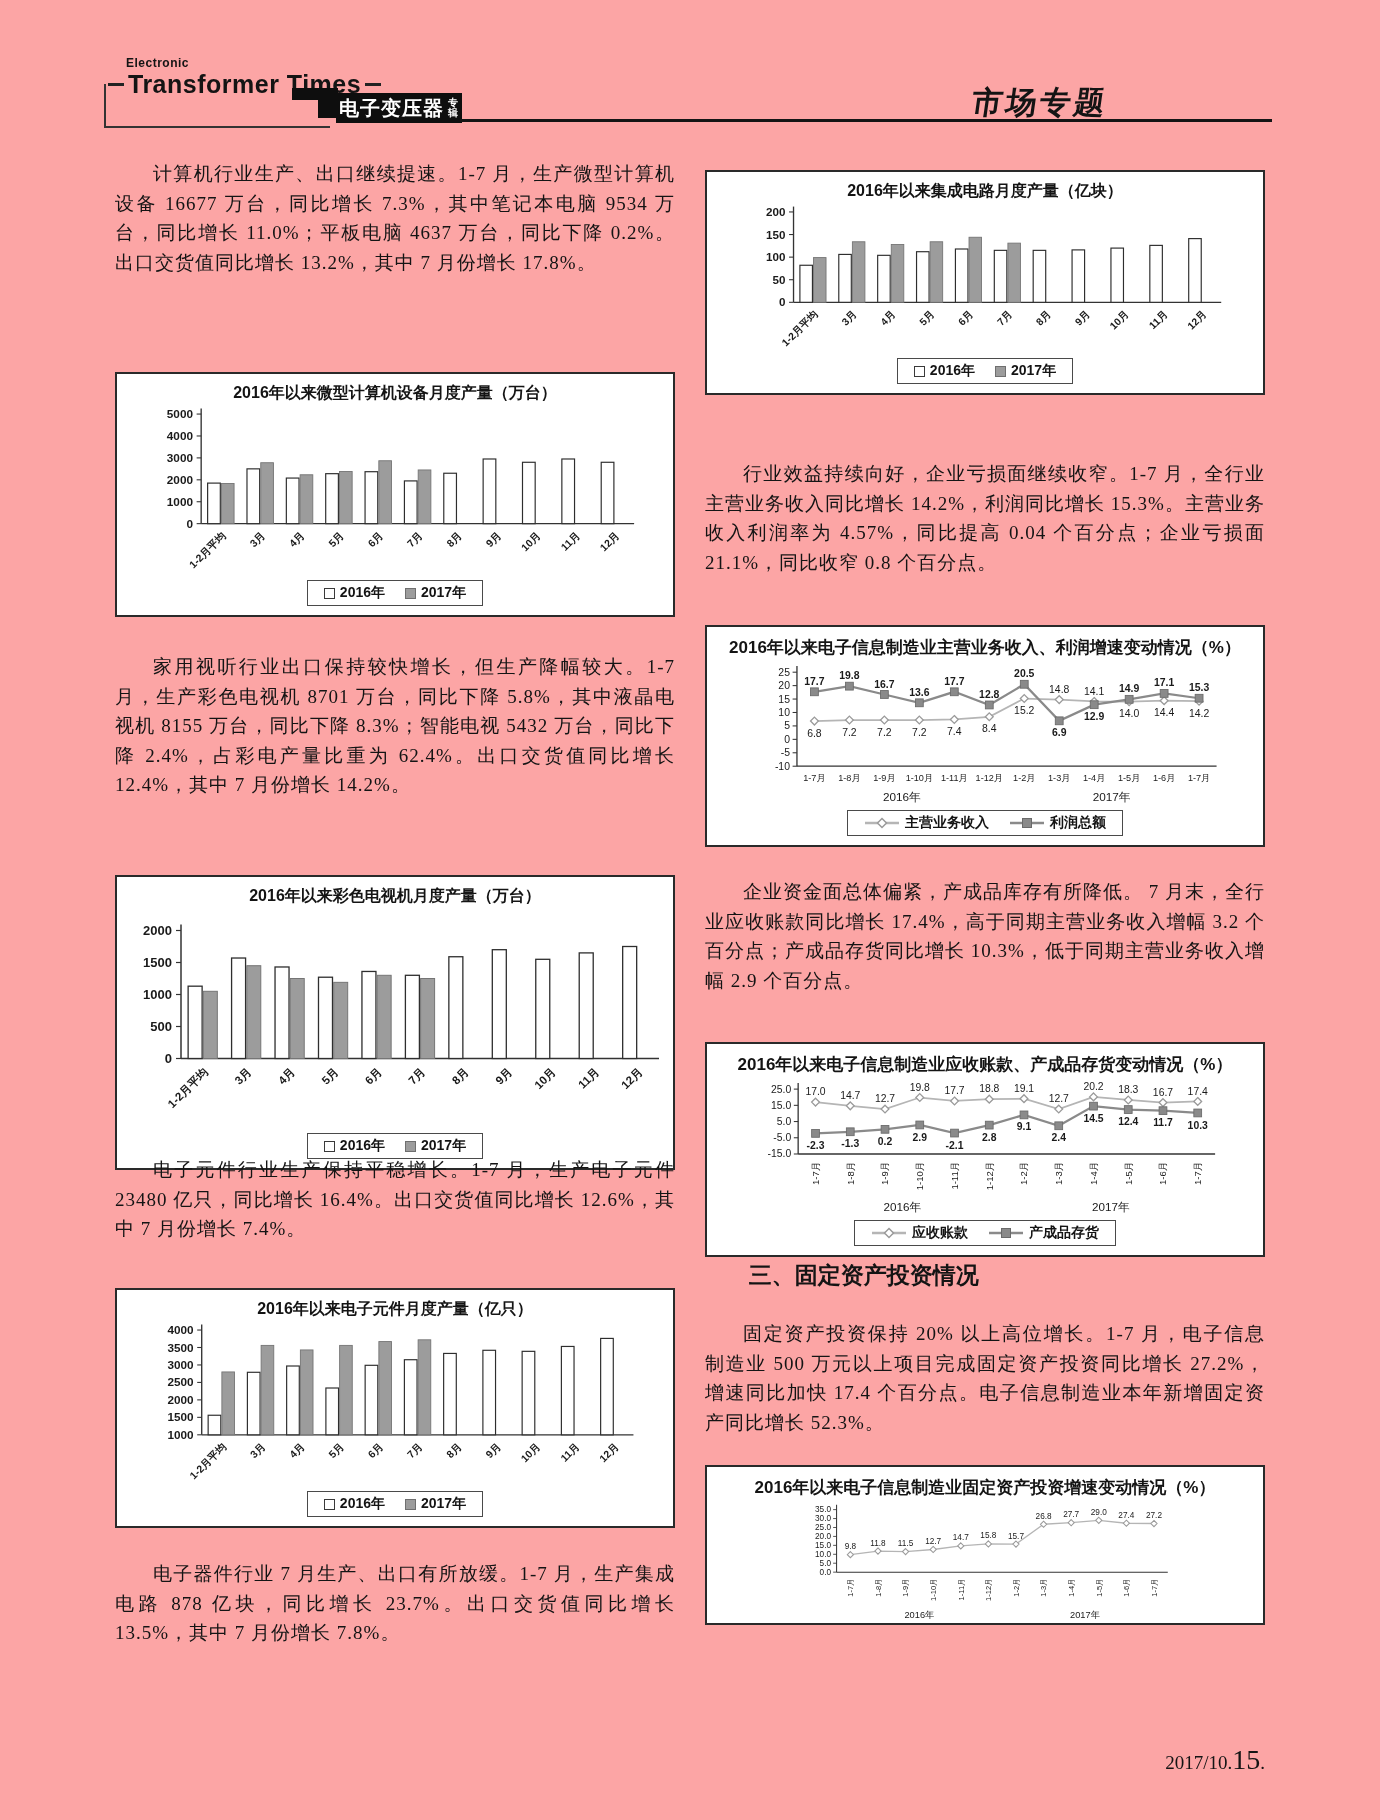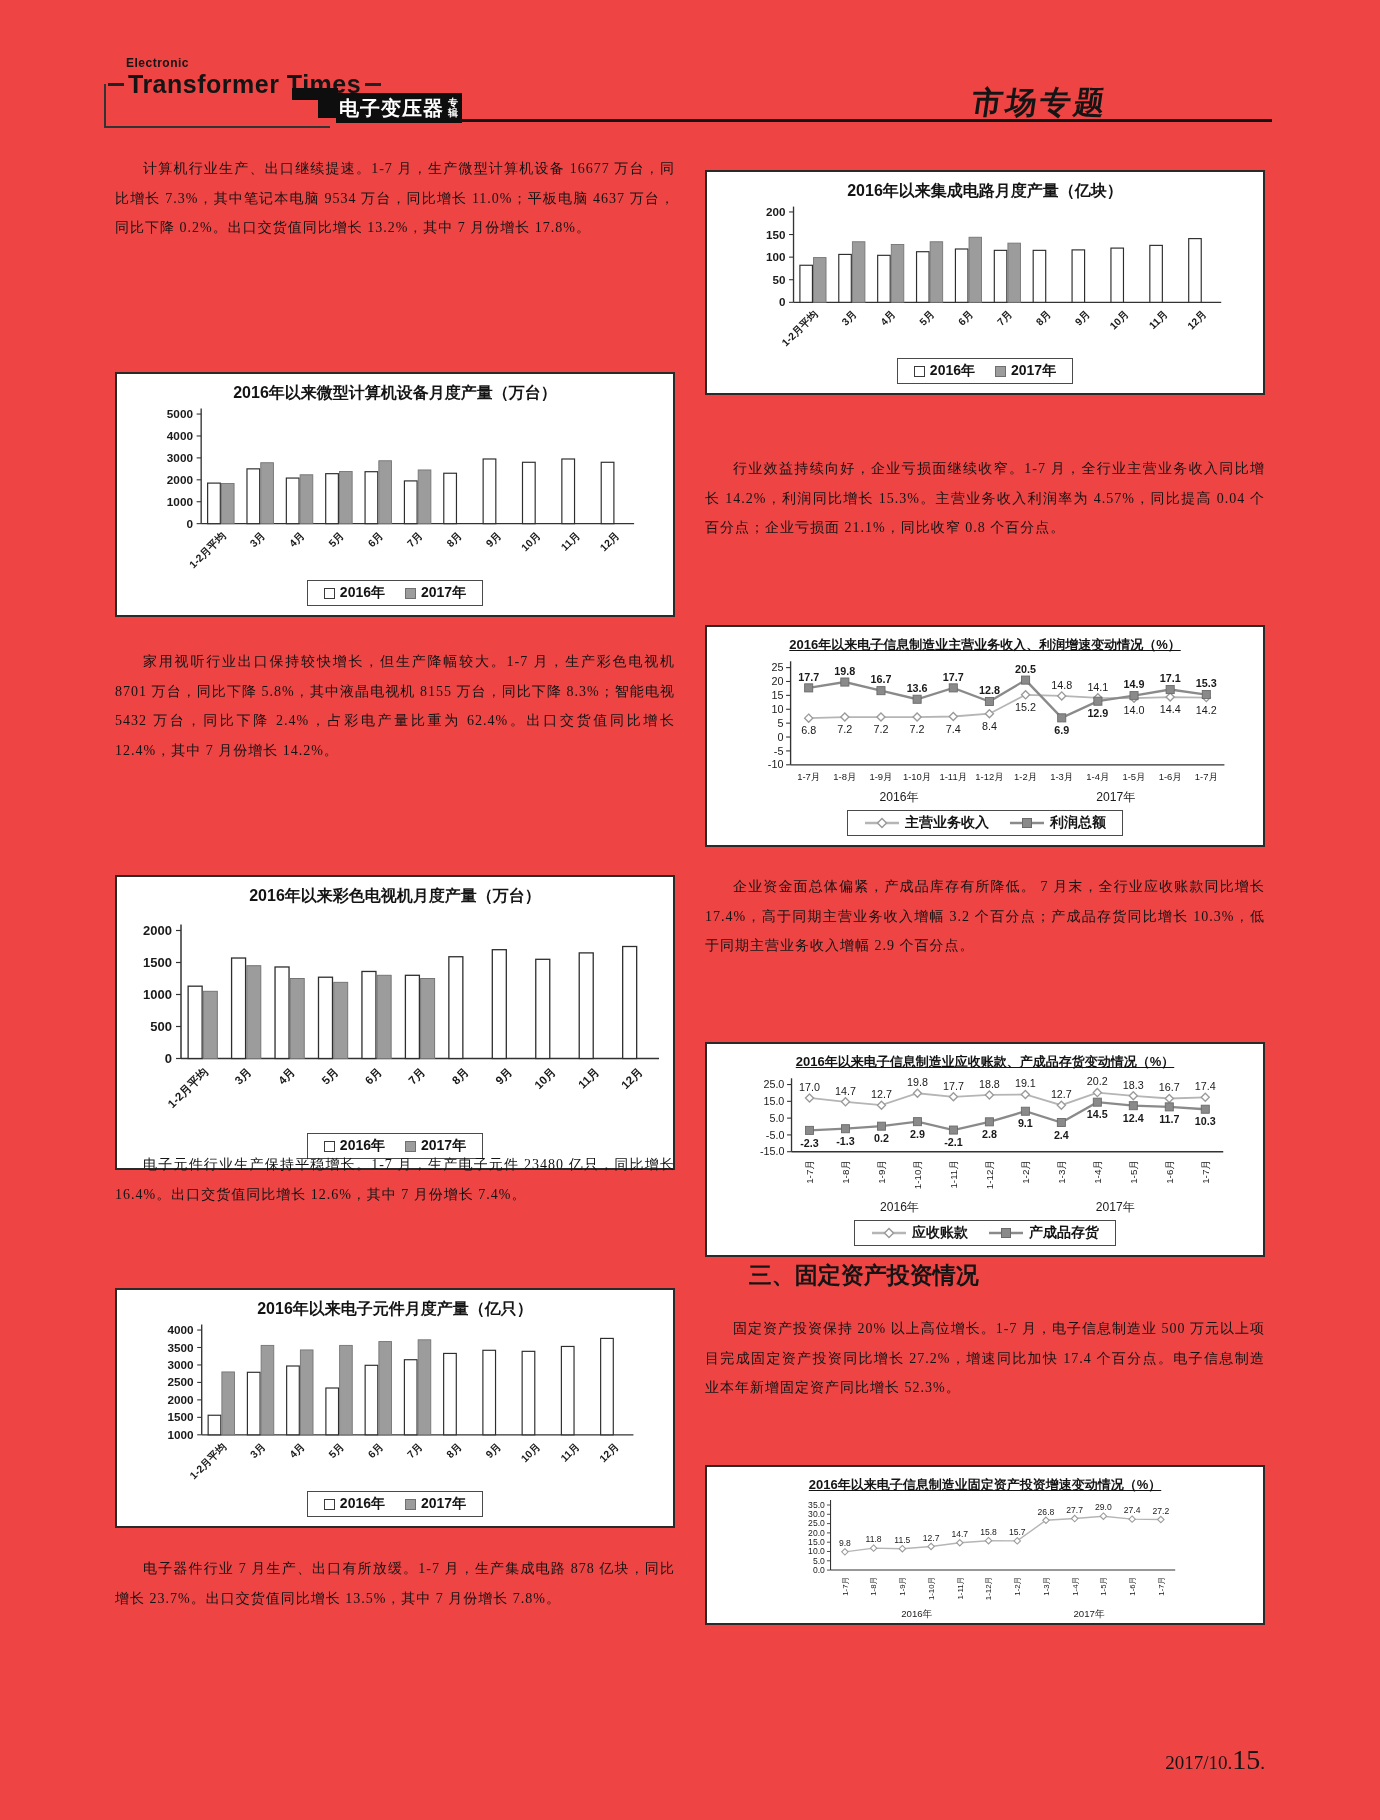--- a/index.html
+++ b/index.html
@@ -1,44 +1,44 @@
 <!DOCTYPE html>
 <html><head>
 <meta charset="utf-8">
 <style>
   html,body{margin:0;padding:0;background:#d8d8d8;}
-  .page{position:relative;width:1380px;height:1820px;background:#ef4444;overflow:hidden;
+  .page{position:relative;width:1380px;height:1820px;background:#fca5a5;overflow:hidden;
         font-family:"Liberation Serif","DejaVu Serif",serif;color:#141414;}
   
   .brand{position:absolute;left:108px;top:56px;}
   .brand-top{display:block;font:bold 12px "Liberation Sans",sans-serif;letter-spacing:.5px;margin-left:18px;}
   .brand-row{display:flex;align-items:center;gap:4px;}
   .brand-dash{width:16px;height:0;border-top:3px solid #222;display:inline-block;}
   .brand-main{font:bold 25px "Liberation Sans",sans-serif;letter-spacing:.5px;white-space:nowrap;}
   .header-bracket{position:absolute;left:104px;top:84px;width:224px;height:42px;
                   border-left:2px solid #333;border-bottom:2px solid #333;}
   .badge-step{position:absolute;left:292px;top:88px;width:46px;height:12px;background:#0e0e0e;}
   .badge-step2{position:absolute;left:318px;top:96px;width:24px;height:22px;background:#0e0e0e;}
   .badge{position:absolute;left:336px;top:93px;width:126px;height:30px;background:#0e0e0e;color:#fff;
          display:flex;align-items:center;justify-content:center;gap:4px;}
   .badge-main{font:bold 20px "Liberation Sans",sans-serif;letter-spacing:1px;}
   .badge-sub{display:inline-block;width:11px;font:bold 10px "Liberation Sans",sans-serif;line-height:10px;
              word-break:break-all;}
   .header-rule{position:absolute;left:460px;top:119px;width:812px;height:3px;background:#141414;}
   .section-title{position:absolute;left:972px;top:82px;font:bold 31px "Liberation Sans",sans-serif;
                  letter-spacing:3px;transform:skewX(-8deg);}
   
-  .para{position:absolute;width:560px;font-size:14px;line-height:29.5px;letter-spacing:1px;
+  .para{position:absolute;width:560px;font-size:19px;line-height:29.5px;letter-spacing:1px;
         text-align:justify;text-indent:2em;}
   .sec-head{position:absolute;width:560px;font:bold 23px "Liberation Sans",sans-serif;text-indent:1.9em;}
   
   .chart-box{position:absolute;width:560px;border:2px solid #2a2a2a;background:#fff;box-sizing:border-box;
              display:flex;flex-direction:column;justify-content:space-between;}
   .chart-title{text-align:center;font:bold 16px "Liberation Sans",sans-serif;padding:9px 6px 1px;flex:0 0 auto;}
-  .chart-title.small{font-size:13px;text-decoration:underline;}
+  .chart-title.small{font-size:17px;}
   svg.plot{display:block;width:100%;flex:1 1 auto;min-height:0;}
   .chart-legend{flex:0 0 auto;display:flex;align-items:center;justify-content:center;gap:20px;
                 width:max-content;margin:2px auto 9px;border:1.5px solid #4a4a4a;padding:3px 16px;
                 font:bold 14px "Liberation Sans",sans-serif;}
   .leg-item{display:inline-flex;align-items:center;gap:5px;}
   .swatch{display:inline-block;width:11px;height:11px;box-sizing:border-box;}
   .sw0{background:#fff;border:1.5px solid #3a3a3a;}
   .sw1{background:#9c9c9c;border:1px solid #6f6f6f;}
   
   .footer{position:absolute;left:705px;top:1744px;width:560px;text-align:right;}

